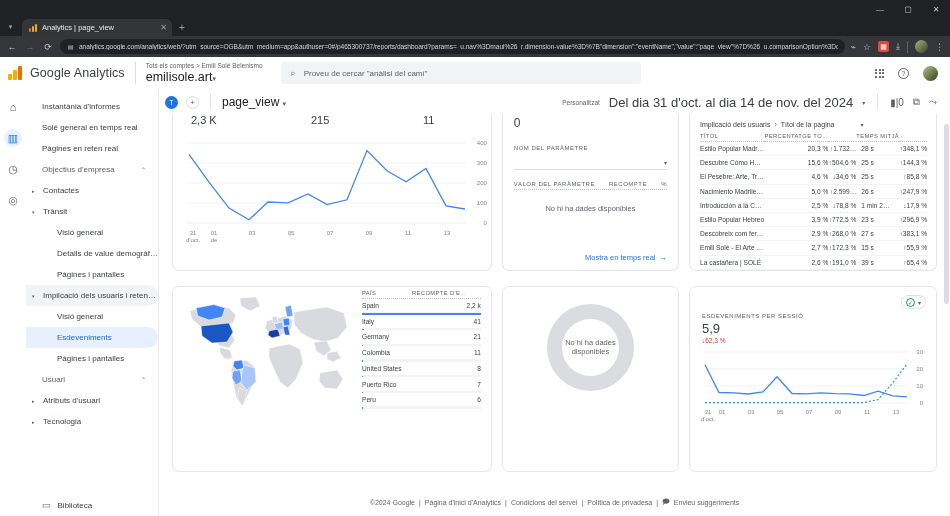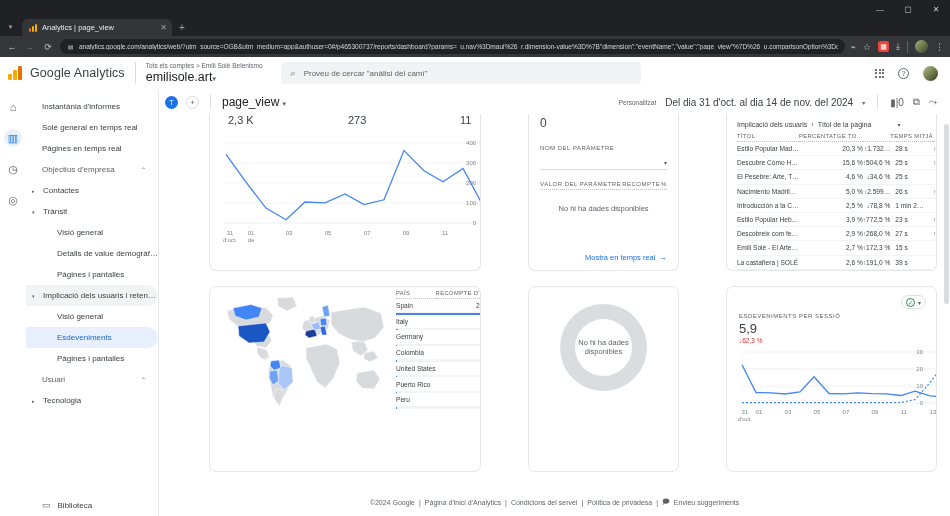--- a/index.html
+++ b/index.html
@@ -170,31 +170,31 @@
   }
   .chip-plus {
     width: 13px; height: 13px; border-radius: 50%; border: 1px solid #dadce0;
     color: #5f6368; font-size: 8px; display: flex; align-items: center; justify-content: center;
   }
   .pb-sep { width: 1px; height: 16px; background: #e0e0e0; margin: 0 3px; }
   .page-title { font-size: 12px; color: #202124; }
   .page-title .caret { font-size: 7px; color: #5f6368; margin-left: 3px; }
   .pb-right { margin-left: auto; display: flex; align-items: center; gap: 9px; }
   .dr-label { font-size: 6.5px; color: #5f6368; }
-  .dr-value { font-size: 10px; color: #3c4043; }
+  .dr-value { font-size: 13px; color: #3c4043; }
   .dr-caret { font-size: 6px; color: #5f6368; }
   .pb-ico { color: #5f6368; font-size: 10px; }
 
   .content {
     flex: 1; overflow: hidden; padding: 0 13px; position: relative;
   }
   .cards-row { display: flex; gap: 10px; }
   .card {
     background: #fff; border: 1px solid #e4e6e9; border-radius: 7px;
-    position: relative; overflow: hidden; margin-left: 37px;
+    position: relative; overflow: hidden;
   }
   .card-clip-top { border-top: none; border-radius: 0 0 7px 7px; }
 
   .card-title { font-size: 8px; color: #3c4043; }
   .card-head { display: flex; align-items: center; padding: 9px 10px 0 11px; }
   .pill {
     margin-left: auto; height: 14px; border-radius: 9px; border: 1px solid #e0e0e0;
     display: flex; align-items: center; gap: 3px; padding: 0 4px 0 4px; background:#fff;
   }
   .pill .ok {
@@ -368,21 +368,21 @@
     </div>
 
     <div class="sidenav">
       <div class="nav-item">
         <span class="nav-label">Instantània d'informes</span>
       </div>
       <div class="nav-item">
         <span class="nav-label">Solé general en temps real</span>
       </div>
       <div class="nav-item">
-        <span class="nav-label">Pàgines en temps real</span>
+        <span class="nav-label">Pàgines en reten real</span>
       </div>
       <div class="nav-item group">
         <span class="nav-label">Objectius d'empresa</span>
         <span class="collapse-caret">⌃</span>
       </div>
       <div class="nav-item">
         <span class="arrow">▸</span>
         <span class="nav-label">Contactes</span>
       </div>
       <div class="nav-item">
@@ -407,20 +407,24 @@
       </div>
       <div class="nav-item sub selected">
         <span class="nav-label">Esdeveniments</span>
       </div>
       <div class="nav-item sub">
         <span class="nav-label">Pàgines i pantalles</span>
       </div>
       <div class="nav-item group">
         <span class="nav-label">Usuari</span>
         <span class="collapse-caret">⌃</span>
+      </div>
+      <div class="nav-item">
+        <span class="arrow">▸</span>
+        <span class="nav-label">Atributs d'usuari</span>
       </div>
       <div class="nav-item">
         <span class="arrow">▸</span>
         <span class="nav-label">Tecnologia</span>
       </div>
 
       <div class="nav-bottom">
         <div class="nav-lib">
           <span class="folder">▭</span>
           <span>Biblioteca</span>
@@ -450,21 +454,21 @@
         </span>
       </div>
 
       <div class="content">
 
         <div class="cards-row" style="height:157px;">
 
           <div class="card card-clip-top" style="width:325px;">
             <div class="metric-strip">
               <span class="m m1">2,3 K</span>
-              <span class="m m2">273</span>
+              <span class="m m2">215</span>
               <span class="m">11</span>
             </div>
             <div class="chart-box" style="height:120px; margin:6px 0 0 0; position:relative;">
               <svg width="325" height="110" viewBox="0 0 325 110" style="position:absolute;left:0;top:0;">
                 <line x1="14" y1="9" x2="293" y2="9" stroke="#f1f3f4" stroke-width="1"></line>
                 <line x1="14" y1="29" x2="293" y2="29" stroke="#f1f3f4" stroke-width="1"></line>
                 <line x1="14" y1="49" x2="293" y2="49" stroke="#f1f3f4" stroke-width="1"></line>
                 <line x1="14" y1="69" x2="293" y2="69" stroke="#f1f3f4" stroke-width="1"></line>
                 <line x1="14" y1="89" x2="293" y2="89" stroke="#eceff1" stroke-width="1"></line>
                 <polyline fill="none" stroke="#4285f4" stroke-width="1.3" points="16,20.4 36,48.1 56,74.1 76,85.8 95,68.0 115,68.8 135,60.0 154,70.6 174,65.8 194,16.6 214,36.8 233,47.8 253,34.4 273,71.8 292,75.0"></polyline>

